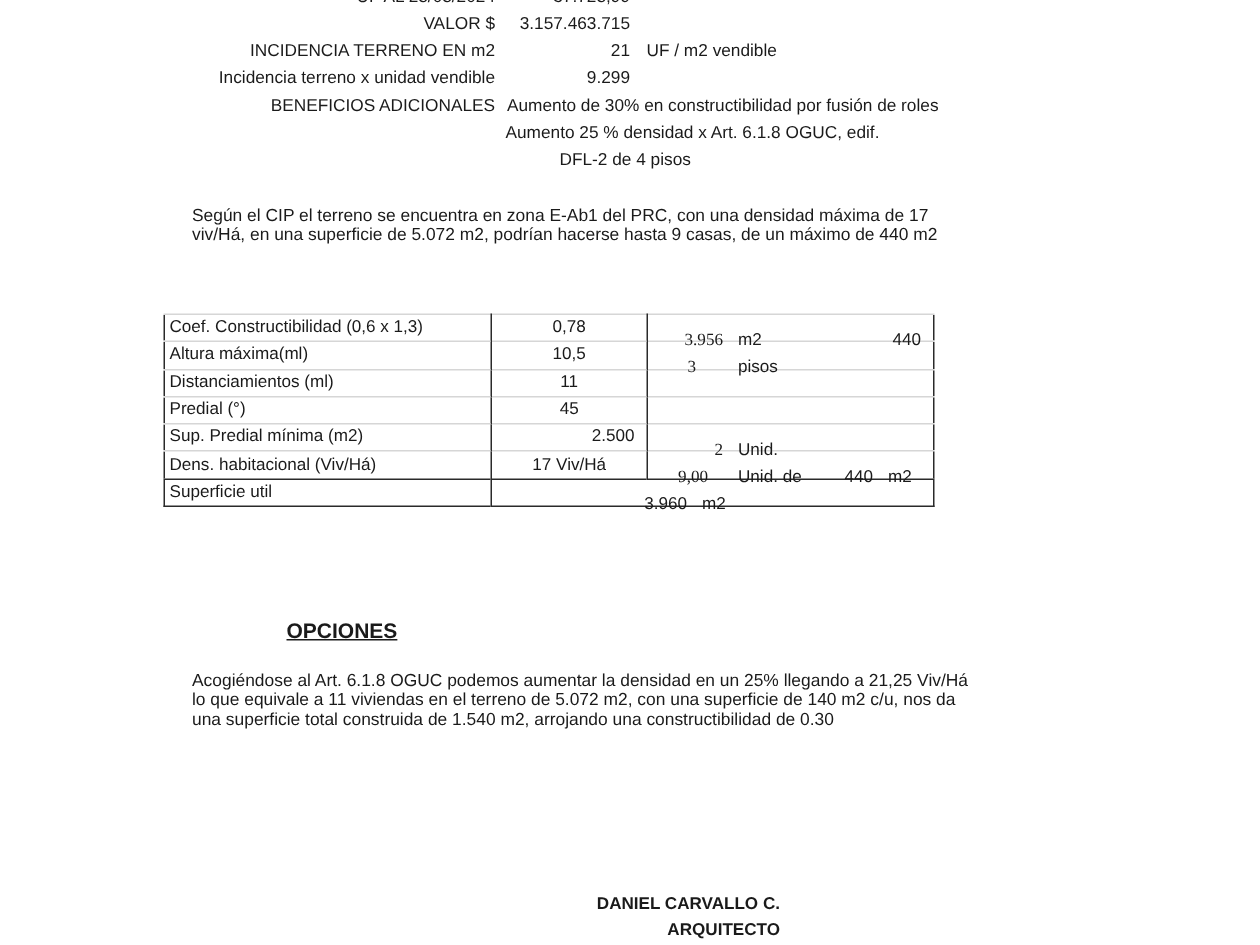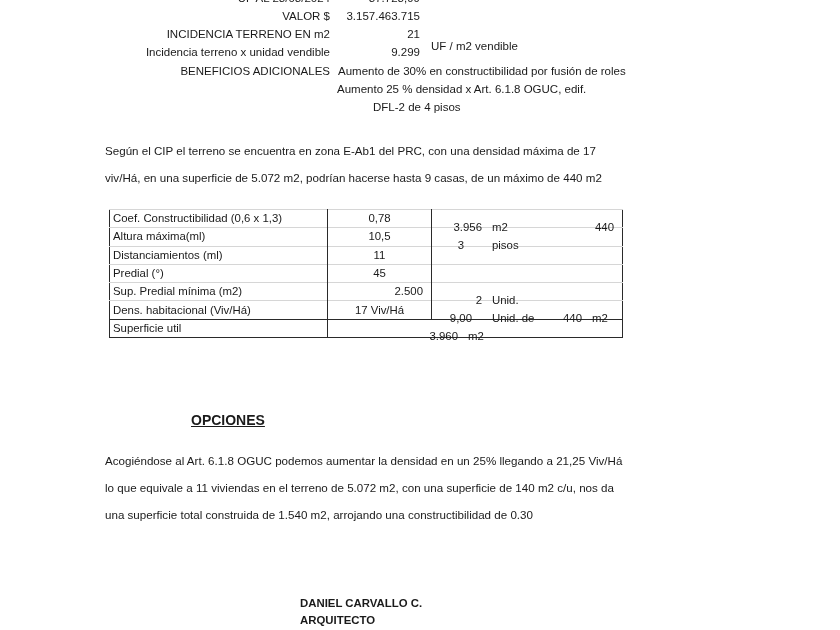--- a/index.html
+++ b/index.html
@@ -7,57 +7,57 @@
     width: 840px; height: 630px; overflow: hidden; position: relative;
     font-family: "Liberation Sans", sans-serif; color: #1a1a1a;
     font-size: 11.5px;
   }
 
   
   .kv-label { position: absolute; right: 510px; white-space: nowrap; text-align: right; }
   .kv-value { position: absolute; white-space: nowrap; text-align: right; right: 420px; }
   .kv-extra { position: absolute; white-space: nowrap; }
 
-  .para { position: absolute; left: 105px; width: 520px; line-height: 27px; font-size: 11.6px; }
+  .para { position: absolute; left: 128px; width: 520px; line-height: 13px; font-size: 11.6px; }
 
   
   .tbl {
     position: absolute; left: 109px; top: 209px; width: 514px;
     border: 1.5px solid #2a2a2a; border-collapse: collapse; font-size: 11.4px;
   }
   .tbl td { padding: 0 3px; height: 17.3px; line-height: 17px; border-top: 1px solid #d6d6d6; white-space: nowrap; }
   .tbl td.c1 { width: 211px; border-right: 1.5px solid #2a2a2a; }
   .tbl td.c2 { width: 92px; border-right: 1.5px solid #2a2a2a; text-align: center; }
   .tbl td.c2r { text-align: right; padding-right: 8px; }
   .tbl td.c3 { position: relative; }
   .tbl tr.head td { border-top: none; border-bottom: 1.5px solid #2a2a2a; }
   .tbl tr.last td { border-top: 1.5px solid #2a2a2a; }
-  .c3 .n { position: absolute; left: 0; width: 50px; text-align: right; }
+  .c3 .n { position: absolute; left: 0; width: 50px; text-align: right; font-family: Liberation Serif, serif; }
   .c3 .u { position: absolute; left: 60px; }
   .c3 .x { position: absolute; right: 8px; text-align: right; }
   .c3 .u2 { position: absolute; left: 60px; }
   .c3 .n2 { position: absolute; left: 118px; width: 32px; text-align: right; }
   .c3 .u3 { position: absolute; left: 160px; }
 
   .heading { position: absolute; left: 191px; top: 412px; font-weight: bold; text-decoration: underline; font-size: 14px; }
-  .sig { position: absolute; left: 300px; width: 220px; text-align: left; font-weight: bold; font-size: 11.4px; }
+  .sig { position: absolute; left: 300px; width: 220px; text-align: right; font-weight: bold; font-size: 11.4px; }
 </style>
 </head>
 <body>
 
 <div>
   <div class="kv-label" style="top:-8px;">UF AL 28/08/2024</div>
   <div class="kv-value" style="top:-8px;">37.728,99</div>
 
   <div class="kv-label" style="top:10px;">VALOR  $</div>
   <div class="kv-value" style="top:10px;">3.157.463.715</div>
 
   <div class="kv-label" style="top:28px;">INCIDENCIA TERRENO EN m2</div>
   <div class="kv-value" style="top:28px;">21</div>
-  <div class="kv-extra" style="top:28px; left:431px;margin-top:12px;">UF / m2 vendible</div>
+  <div class="kv-extra" style="top:28px; left:431px;">UF / m2 vendible</div>
 
   <div class="kv-label" style="top:46px;">Incidencia terreno x unidad vendible</div>
   <div class="kv-value" style="top:46px;">9.299</div>
 
   <div class="kv-label" style="top:65px;">BENEFICIOS ADICIONALES</div>
   <div class="kv-extra" style="top:65px; left:338px;">Aumento de 30% en constructibilidad por fusión de roles</div>
   <div class="kv-extra" style="top:83px; left:337px;">Aumento 25 % densidad x Art. 6.1.8 OGUC, edif.</div>
   <div class="kv-extra" style="top:101px; left:333px;padding-left:40px;">DFL-2 de 4 pisos</div>
 </div>
 

